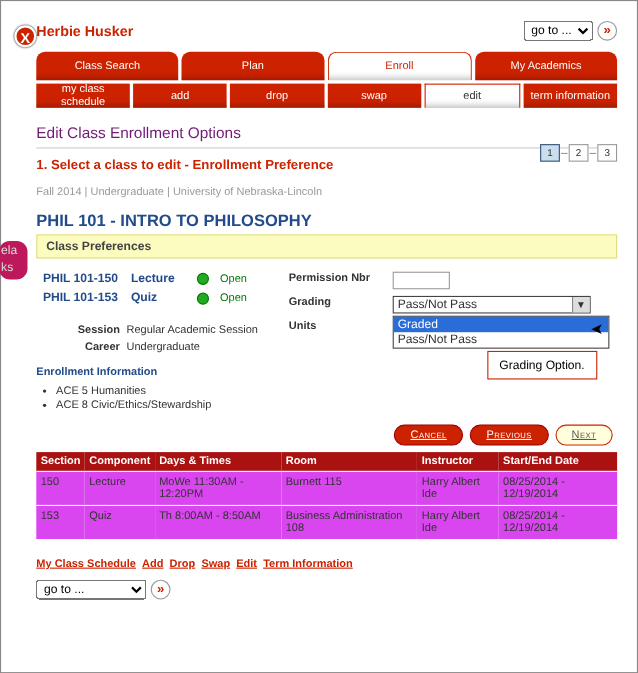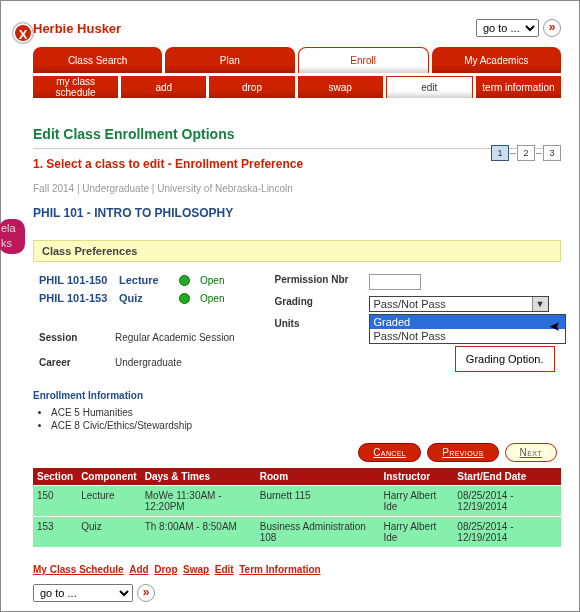--- a/index.html
+++ b/index.html
@@ -12,38 +12,38 @@
   .goto-top { display:flex; align-items:center; gap:4px;}
   .goto-top select {font-size:11px; padding:1px 2px;}
   .goto-btn { width:18px;height:18px;border:1px solid #999;border-radius:50%;background:#fff;color:#c20;font-weight:bold;font-size:12px;line-height:14px;text-align:center;}
   .tabs1, .tabs2 { display:flex; gap:3px; }
   .tab { background:#c20; color:#fff; padding:4px 4px; border-radius:8px 8px 0 0; font-size:10px; text-align:center; box-shadow:inset 0 -8px 6px -6px rgba(0,0,0,0.25);}
   .tabs1 .tab { flex:1 1 0; height:26px; display:flex;align-items:center;justify-content:center;}
   .tabs1 .tab.active { background:#fff; color:#c20; border:1px solid #c20; border-bottom:none;}
   .tabs2 { margin-top:3px;}
   .tabs2 .tab { flex:1 1 0; height:22px; display:flex;align-items:center;justify-content:center; border-radius:0;}
   .tabs2 .tab.active { background:#fff; color:#333; border:1px solid #c20; border-bottom:none;}
-  .page-title { color:#15803d; font-weight:bold; font-size:14px; margin:28px 0 6px;}
+  .page-title { color:#701a75; font-weight:normal; font-size:14px; margin:14px 0 6px;}
   .hr-line { border-bottom:1px solid #ccc; margin:4px 0 8px; position:relative;}
   .steps { position:absolute; right:0; top:-3px; display:flex; gap:1px; align-items:center;}
   .step { width:18px;height:16px;border:1px solid #999;font-size:9px;display:flex;align-items:center;justify-content:center;background:#fff;}
   .step.active { background:#cde; border-color:#357;}
   .step-conn{width:6px;height:1px;background:#999;}
   .subtitle { color:#c20; font-weight:bold; font-size:12px; margin:4px 0 12px;}
   .meta { color:#999; font-size:10px; margin-bottom:12px;}
-  .course { color:#214b8a; font-weight:bold; font-size:12px; margin-bottom:20px;}
+  .course { color:#214b8a; font-weight:bold; font-size:15px; margin-bottom:4px;}
   .prefs-bar { background:#fcfcc0; border:1px solid #dd8; padding:4px 8px; font-weight:bold; font-size:11px; color:#444;}
-  .prefs-body { display:flex; gap:40px; padding:12px 6px 2px;}
+  .prefs-body { display:flex; gap:28px; padding:12px 6px 2px;}
   .prefs-left { }
   .comp-row { display:flex; align-items:center; gap:10px; font-size:11px; margin-bottom:6px;}
   .comp-row .code { color:#214b8a; font-weight:bold; width:70px;}
   .comp-row .type { color:#214b8a; font-weight:bold; width:50px;}
   .comp-row .open-dot { width:11px;height:11px;border-radius:50%;background:#2a2;border:1px solid #070;}
   .comp-row .open-txt{color:#070;font-size:10px;}
-  .kv { display:flex; gap:6px; font-size:10px; margin:14px 0;}
+  .kv { display:flex; gap:6px; font-size:10px; margin:4px 0;text-align:right;}
   .kv .k{width:70px;font-weight:bold;}
   .prefs-right { }
   .field-row { display:flex; gap:6px; margin-bottom:6px;}
   .field-row .lbl{font-weight:bold;font-size:10px;width:88px;}
   .field-row input[type=text]{width:52px;font-size:11px;padding:1px;border:1px solid #999;}
   .drop-wrap { position:relative; }
   .fake-select { width:180px;border:1px solid #444;background:#fff;padding:1px 18px 1px 4px;font-size:11px;position:relative;}
   .fake-select .chev{position:absolute;right:0;top:0;width:16px;height:100%;background:#ddd;border-left:1px solid #888;display:flex;align-items:center;justify-content:center;font-size:9px;}
   .dropdown-list{position:absolute;top:18px;left:0;width:197px;border:1px solid #444;background:#fff;z-index:4;}
   .dropdown-list .opt{padding:1px 4px;font-size:11px;}
@@ -51,21 +51,21 @@
   .cursor-arrow{position:absolute;right:-12px;top:22px;font-size:14px;color:#000;z-index:5;transform:scaleX(-1);}
   .callout{position:absolute;right:-6px;top:50px;padding:6px 10px;border:1px solid #c20;background:#fff;color:#000;font-size:11px;white-space:nowrap;z-index:3;}
   .section-title{color:#214b8a;font-weight:bold;font-size:10px;margin-top:6px;}
   ul.ei{margin:6px 0 12px 18px;padding:0;font-size:10px;}
   ul.ei li{margin:2px 0; list-style:disc;}
   .btn-row{display:flex;gap:6px;justify-content:flex-end;margin:6px 4px 6px 0;}
   .pill{border-radius:10px;padding:3px 14px;font-size:10px;color:#fff;background:#c20;border:1px solid #900;font-variant:small-caps;letter-spacing:0.4px;text-decoration:underline;}
   .pill.next{background:#ffd; color:#555; border:1px solid #c20;}
   table.sched{width:100%;border-collapse:collapse;font-size:10px;}
   table.sched th{background:#a11;color:#fff;padding:3px 4px;text-align:left;font-weight:bold;}
-  table.sched td{background:#86efac;padding:4px;border-top:1px solid #fff;vertical-align:top;}
+  table.sched td{background:#d946ef;padding:4px;border-top:1px solid #fff;vertical-align:top;}
   .bottom-links{margin-top:14px;font-size:10px;line-height:1.7;}
   .bottom-links a{color:#c20;font-weight:bold;text-decoration:underline;white-space:nowrap;}
   .bottom-goto{margin-top:6px;display:flex;align-items:center;gap:4px;}
   .bottom-goto select{font-size:11px;padding:1px 2px;width:100px;}
   .side-left{position:absolute;left:-2px;top:218px;background:#be185d;color:#ddd;font-size:11px;padding:2px;line-height:1.4;width:26px;overflow:hidden;border-radius:10px;}
 </style>
 </head>
 <body>
 
 <div class="window">

